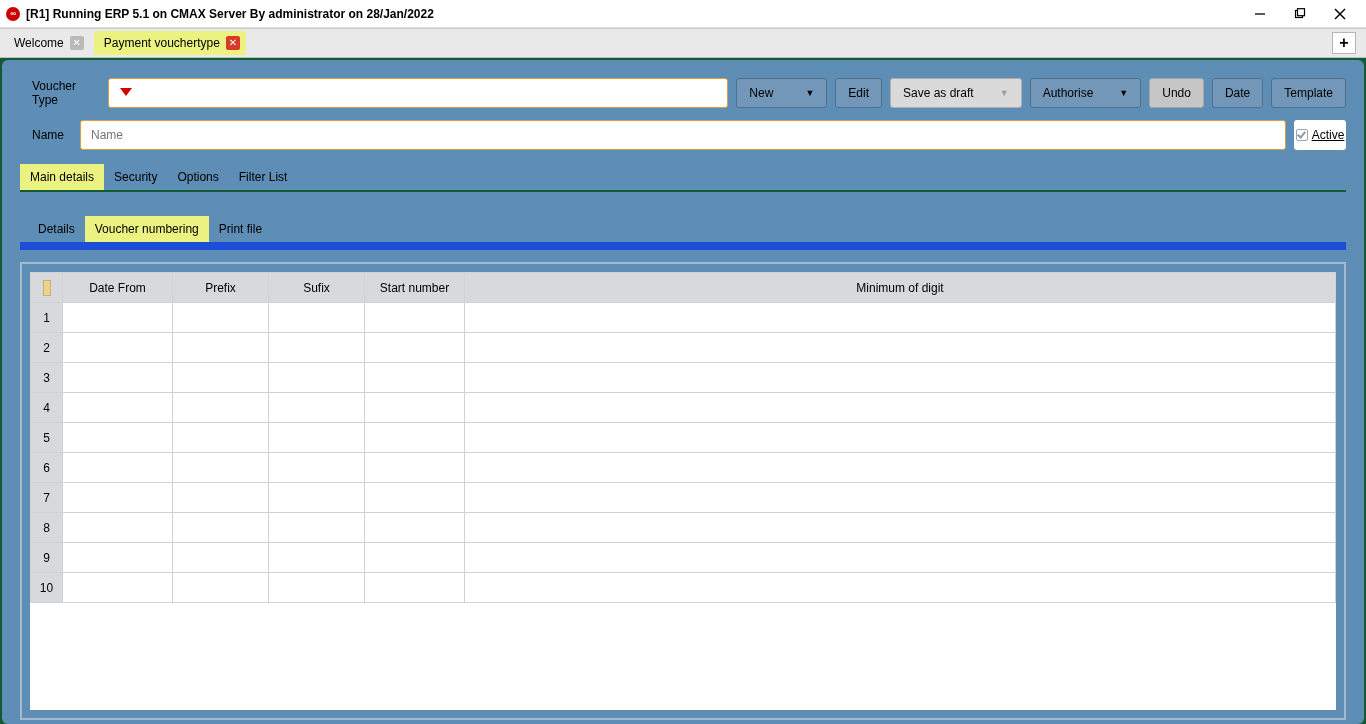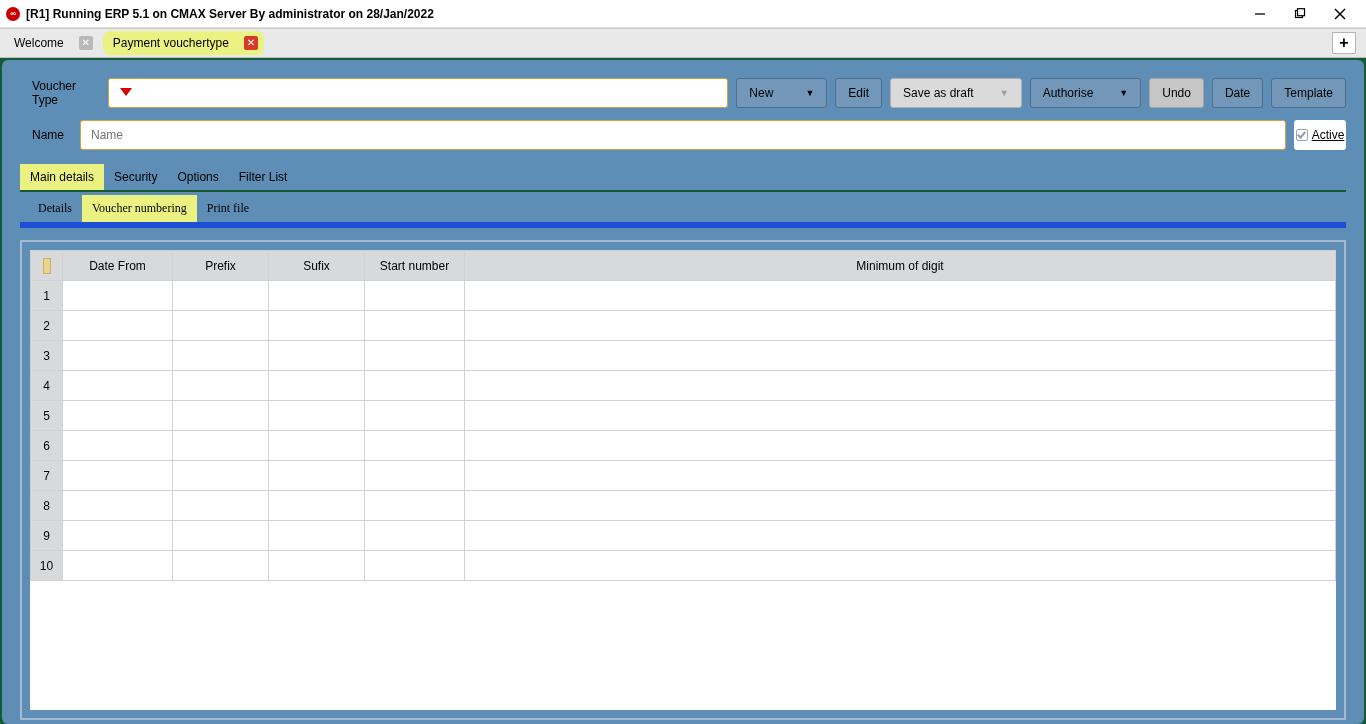--- a/index.html
+++ b/index.html
@@ -7,23 +7,23 @@
   .window { width: 1366px; height: 724px; display: flex; flex-direction: column; overflow: hidden; }
 
   .title-bar { height: 28px; background: #fff; display: flex; align-items: center; padding: 0 6px; border-bottom: 1px solid #ddd; }
   .title-bar .app-icon { width: 14px; height: 14px; border-radius: 50%; background: #c00; display: flex; align-items: center; justify-content: center; color: #fff; font-size: 8px; font-weight: bold; margin-right: 6px; }
   .title-bar .title-text { font-weight: bold; font-size: 12px; flex: 0 0 auto; }
   .title-bar .spacer { flex: 1; }
   .win-ctrl { width: 40px; height: 28px; display: flex; align-items: center; justify-content: center; cursor: pointer; }
   .win-ctrl svg { width: 12px; height: 12px; }
 
   .tabs-bar { background: #e9e9e9; height: 30px; display: flex; align-items: center; border-bottom: 1px solid #bfbfbf; position: relative; border-top: 1px solid #ccc; }
-  .doc-tab { height: 24px; display: flex; align-items: center; padding: 0 6px 0 10px; font-size: 12px; border-radius: 3px 3px 0 0; margin-left: 4px; gap: 9px; }
+  .doc-tab { height: 24px; display: flex; align-items: center; padding: 0 6px 0 10px; font-size: 12px; border-radius: 3px 3px 0 0; margin-left: 4px; }
   .doc-tab.inactive { background: transparent; }
-  .doc-tab.active { background: #ebf282; border-radius: 7px; }
+  .doc-tab.active { background: #ebf282; }
   .tab-close { width: 14px; height: 14px; margin-left: 6px; display: flex; align-items: center; justify-content: center; border-radius: 2px; font-size: 10px; line-height: 1; background: #b9b9b9; color: #fff; }
   .tab-close.red { background: #d63b2a; color: #fff; }
   .add-tab { position: absolute; right: 10px; top: 3px; width: 24px; height: 22px; background: #fff; border: 1px solid #b5b5b5; display: flex; align-items: center; justify-content: center; font-size: 16px; font-weight: bold; cursor: pointer; }
 
   .content-bg { flex: 1; background: #145a32; padding: 2px 2px 0 2px; display: flex; flex-direction: column; }
   .panel { flex: 1; background: #5e8db5; border-radius: 6px; padding: 18px 18px 4px 18px; display: flex; flex-direction: column; }
 
   .row { display: flex; align-items: center; margin-bottom: 12px; gap: 8px; }
   .field-label { width: 80px; font-size: 12px; color: #000; padding-left: 12px; }
   .search-box { flex: 1; height: 30px; background: #fff; border: 1px solid #d6a03a; border-radius: 3px; display: flex; align-items: center; padding: 0 10px; position: relative; }
@@ -37,21 +37,21 @@
 
   .name-input { flex: 1; height: 30px; background: #fff; border: 1px solid #d6a03a; border-radius: 3px; padding: 0 10px; outline: none; font-size: 12px; }
   .active-box { width: 52px; height: 30px; background: #fff; border-radius: 3px; display: flex; align-items: center; justify-content: center; gap: 4px; font-size: 12px; text-decoration: underline; }
   .active-box .chk { width: 12px; height: 12px; border: 1px solid #9aa6b1; border-radius: 2px; display: inline-flex; align-items: center; justify-content: center; }
   .active-box .chk::after { content: ""; width: 3px; height: 6px; border: solid #8c9aa8; border-width: 0 2px 2px 0; transform: rotate(40deg); margin-top: -2px; }
 
   .inner-tabs { display: flex; gap: 0; border-bottom: 2px solid #145a32; }
   .inner-tab { padding: 6px 10px; font-size: 12px; cursor: pointer; }
   .inner-tab.active { background: #ebf282; }
   .inner-tabs.round-top { margin-top: 2px; align-items: center; }
-  .inner-tabs.sub { margin-top: 3px; border-bottom: 6px solid #1d4ed8; padding-left: 8px; font-family: Liberation Serif, serif; }
+  .inner-tabs.sub { margin-top: 24px; border-bottom: 8px solid #1d4ed8; padding-left: 8px; }
 
   .grid-wrap { flex: 1; margin-top: 12px; border: 2px solid #a3bad0; padding: 8px; background: #5e8db5; display: flex; }
   .grid { flex: 1; background: #fff; display: flex; flex-direction: column; }
   table { border-collapse: collapse; width: 100%; table-layout: fixed; }
   th, td { border: 1px solid #d0d3d6; font-size: 12px; text-align: center; height: 30px; }
   th { background: #d8d9da; font-weight: normal; }
   col.c-blank { width: 32px; }
   col.c-date { width: 110px; }
   col.c-prefix { width: 96px; }
   col.c-suffix { width: 96px; }

